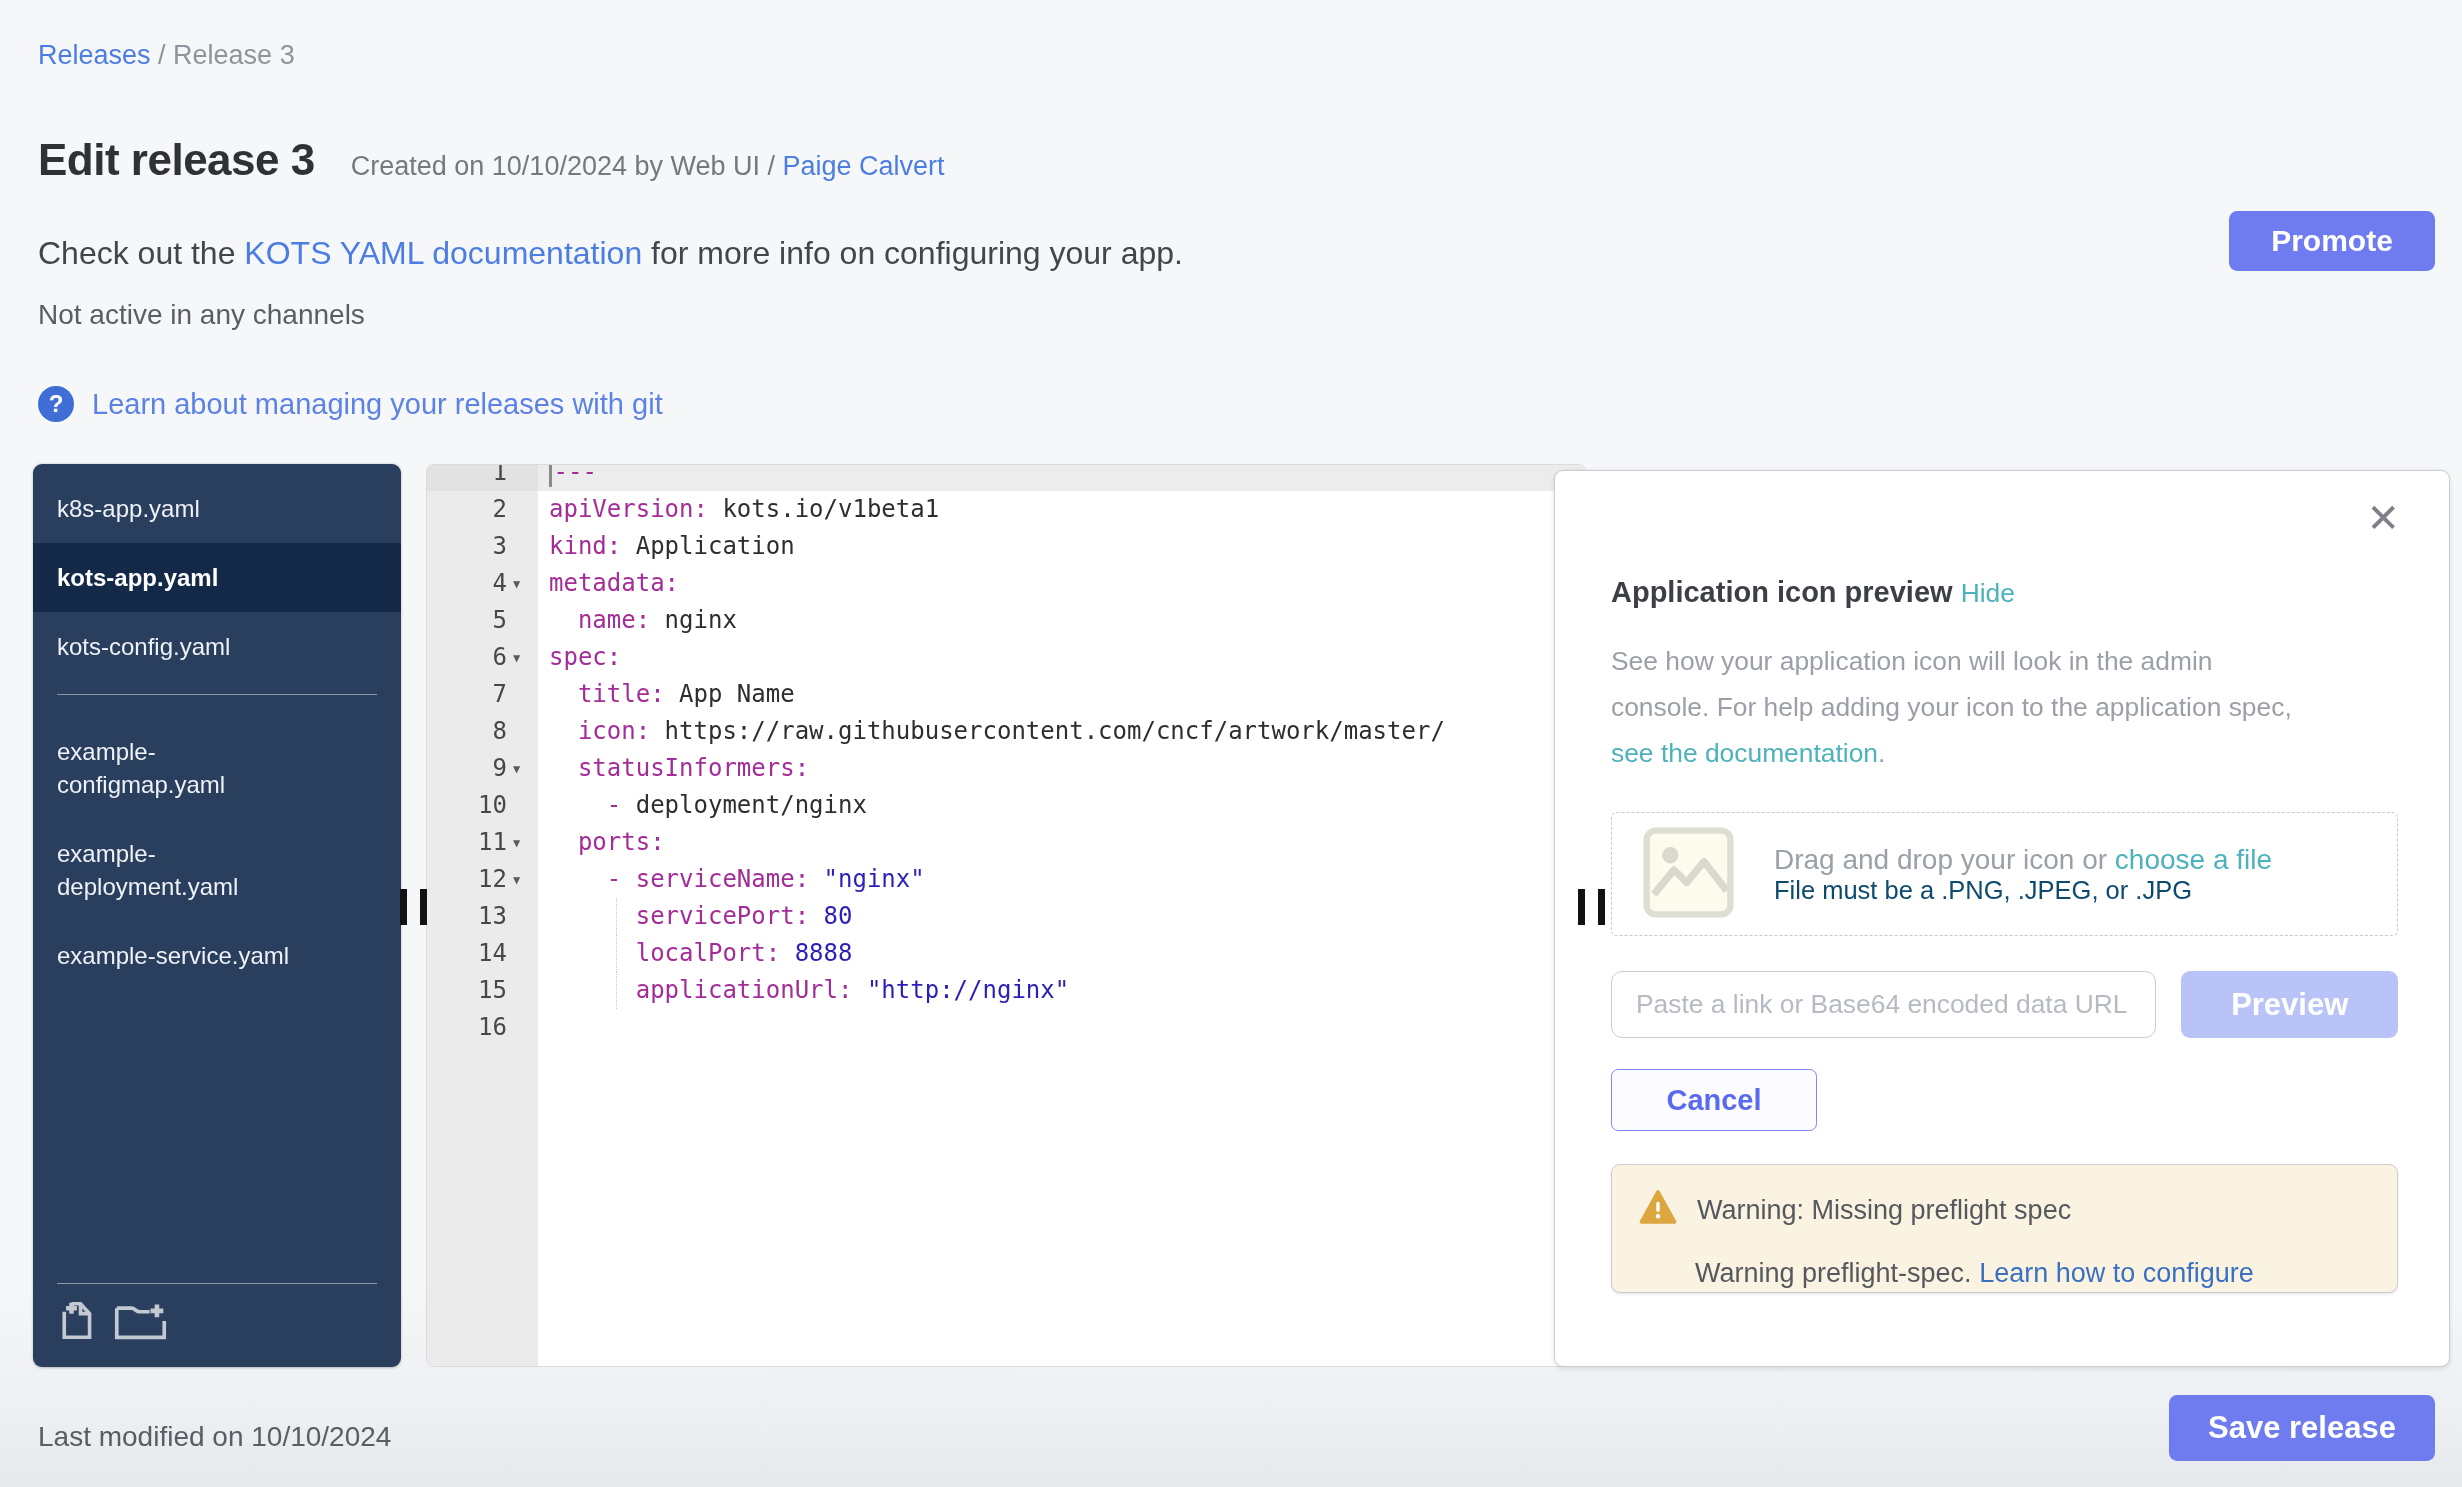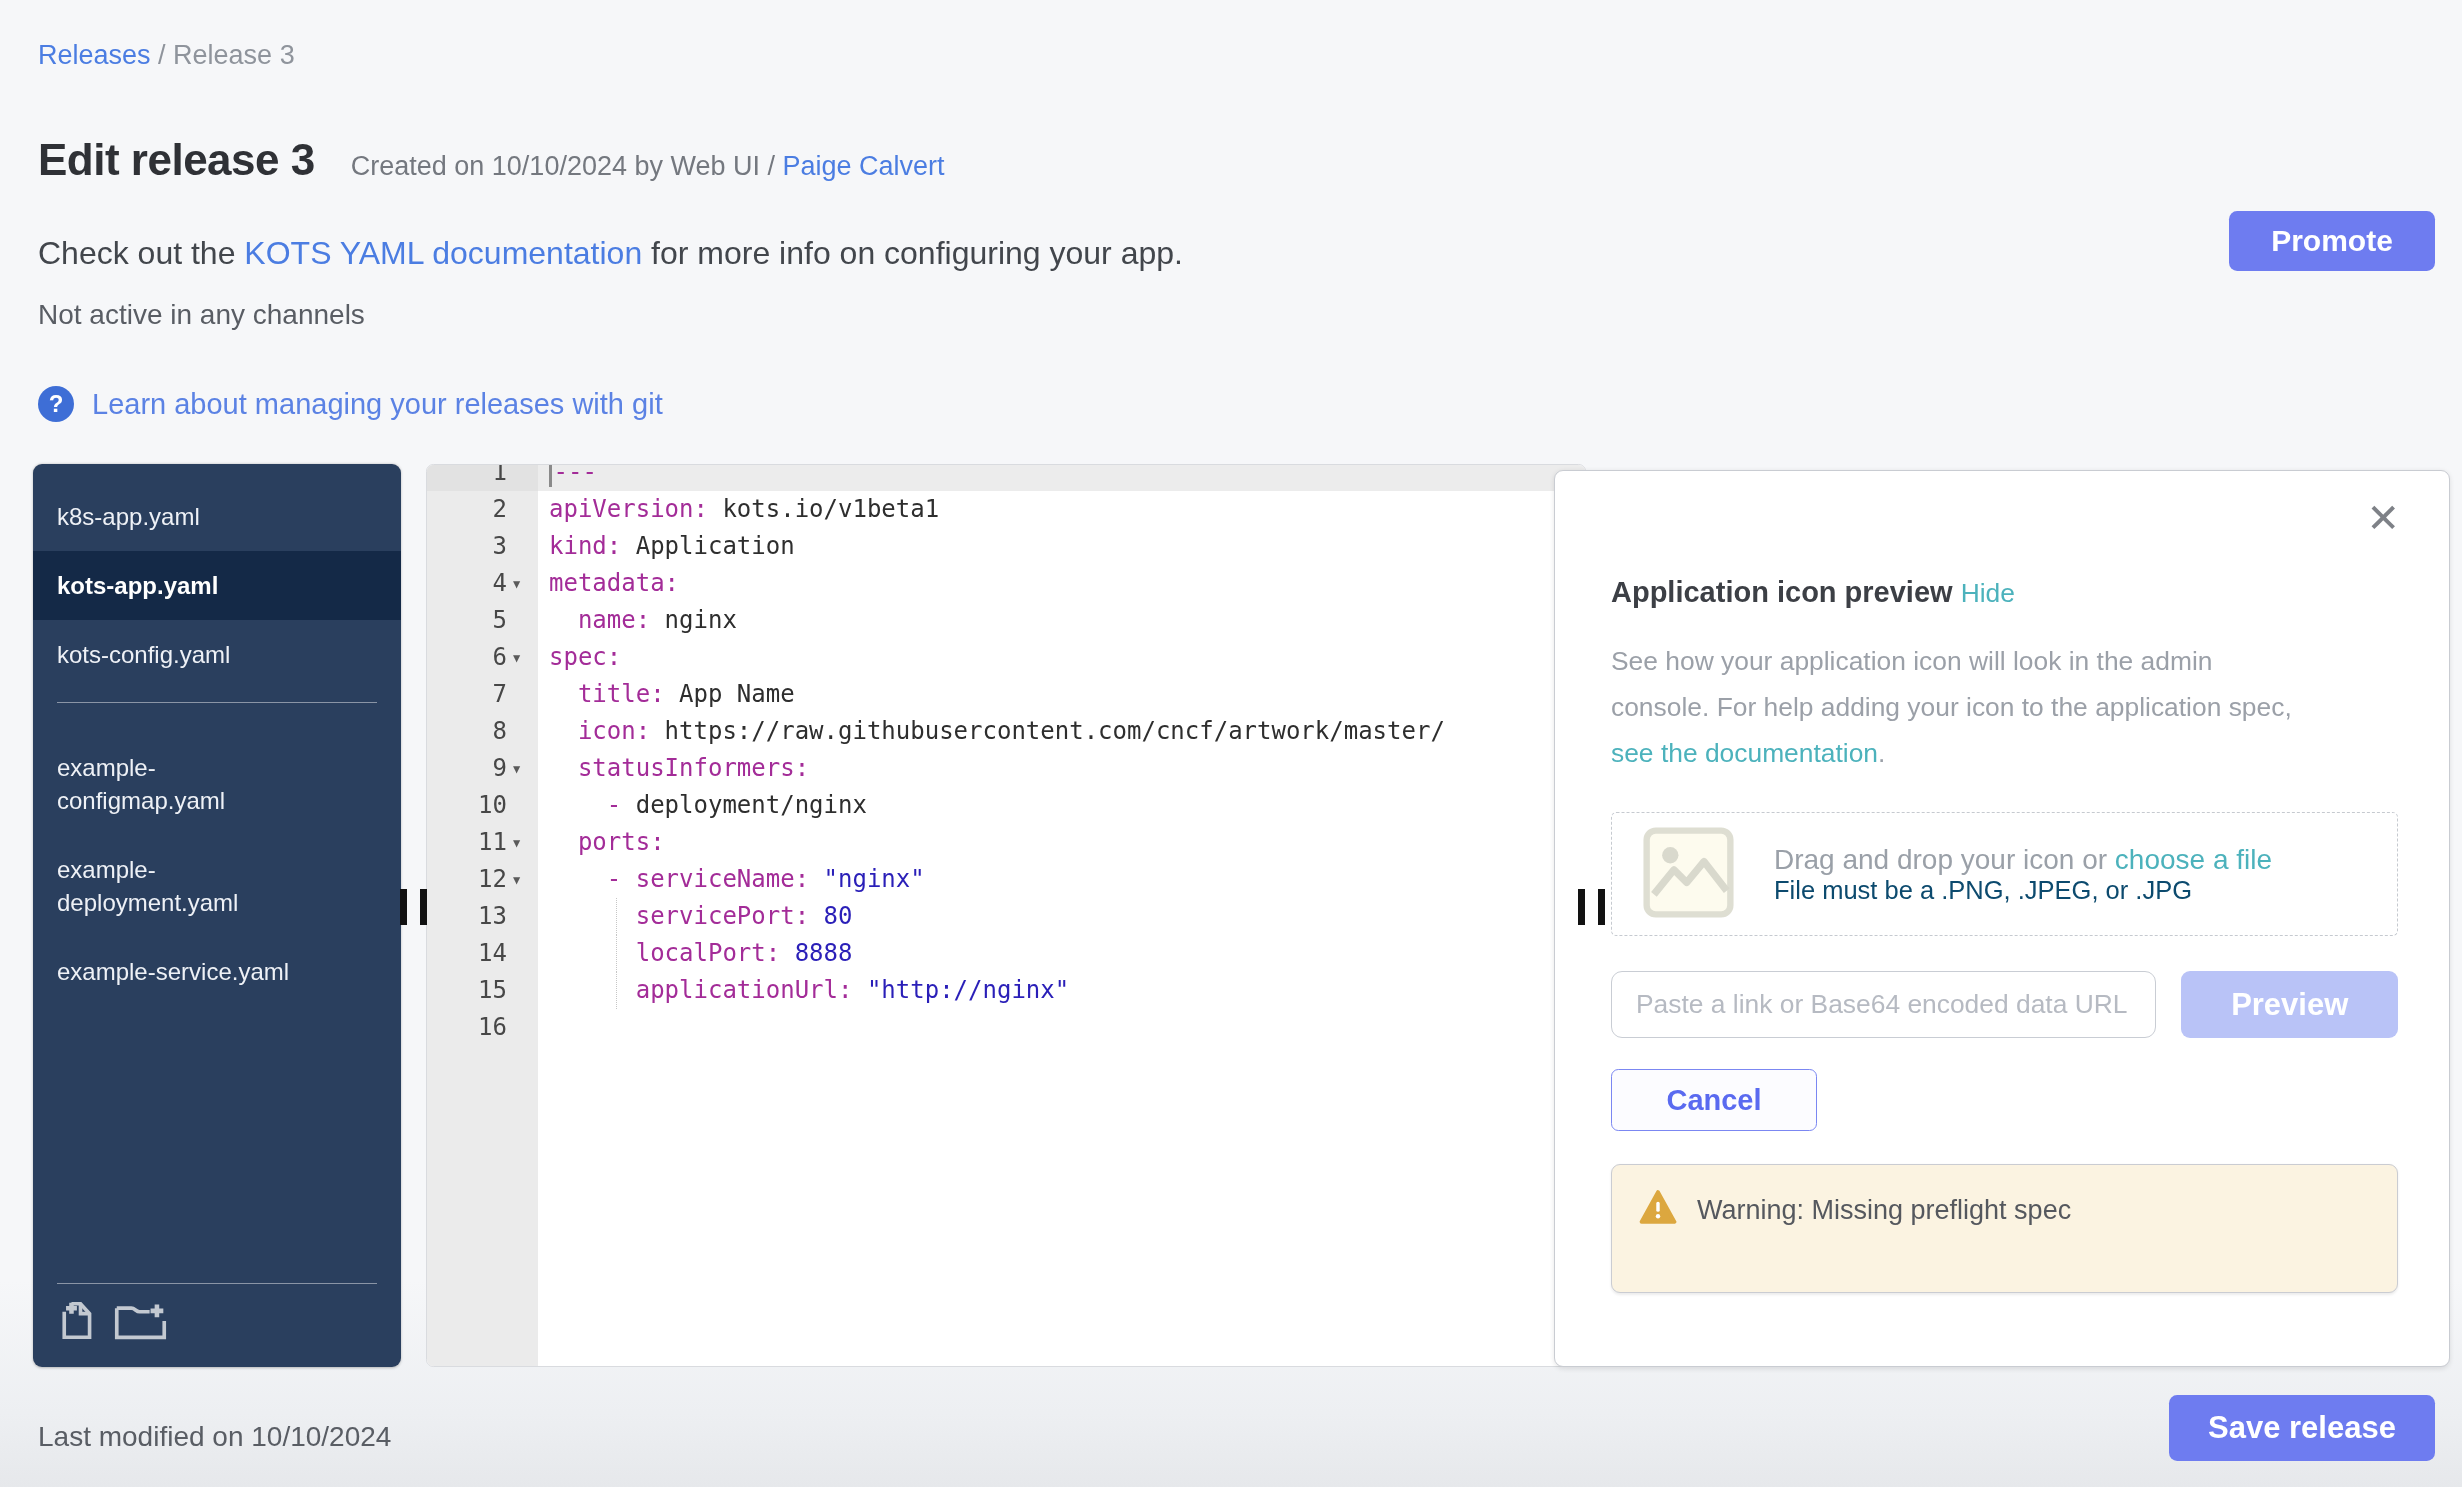--- a/index.html
+++ b/index.html
@@ -36,21 +36,21 @@
   .promote-btn { position:absolute; right:27px; top:211px; width:206px; height:60px; font-size:30px; }
   .save-btn   { position:absolute; right:27px; top:1395px; width:266px; height:66px; font-size:31px; }
 
   
   .workspace { position:absolute; left:33px; top:464px; width:2417px; height:903px; }
 
   
   .file-tree { position:absolute; left:0; top:0; width:368px; height:903px;
     background:#2a3f5e; border-radius:9px; box-shadow:0 0.9px 2.7px rgba(0,0,0,.25);
     color:#eef1f6; font-size:24px; }
-  .file-tree ul { list-style:none; padding-top:18px; }
+  .file-tree ul { list-style:none; padding-top:10px; }
   .file-tree li { padding:18px 24px; line-height:33px; cursor:pointer; }
   .file-tree li .flabel { display:inline-block; max-width:241px; }
   .file-tree li.selected { background:#142947; font-weight:700; color:#fff; }
   .tree-divider { margin:12.7px 24px; border:none; border-top:0.9px solid rgba(255,255,255,.45); }
   .tree-bottom { position:absolute; left:0; bottom:0; width:100%; padding:0 24px 20px; }
   .tree-bottom .tree-divider { margin:0 0 14.6px; }
   .tree-bottom .ticons { display:flex; gap:18px; align-items:center; }
   .ticon { cursor:pointer; }
 
   
@@ -269,20 +269,23 @@
       <div class="warn-row1">
         <span>
           <svg width="38" height="36" viewBox="0 0 24 23">
             <path d="M12 2 L22.5 21 H1.5 Z" fill="#dca73f" stroke="#dca73f" stroke-width="2.5" stroke-linejoin="round"></path>
             <rect x="10.9" y="8.2" width="2.2" height="6.4" rx="1.1" fill="#fff"></rect>
             <circle cx="12" cy="17.4" r="1.4" fill="#fff"></circle>
           </svg>
         </span>
         <span>Warning: Missing preflight spec</span>
       </div>
+      <div class="warn-row2">
+        <span>Warning preflight-spec. </span><a>Learn how to configure</a>
+      </div>
     </div>
   </section>
 
   <div class="rhandle rh-right">
       <i></i>
       <i></i>
     </div>
 </div>
 
 <p class="last-modified">Last modified on 10/10/2024</p>

